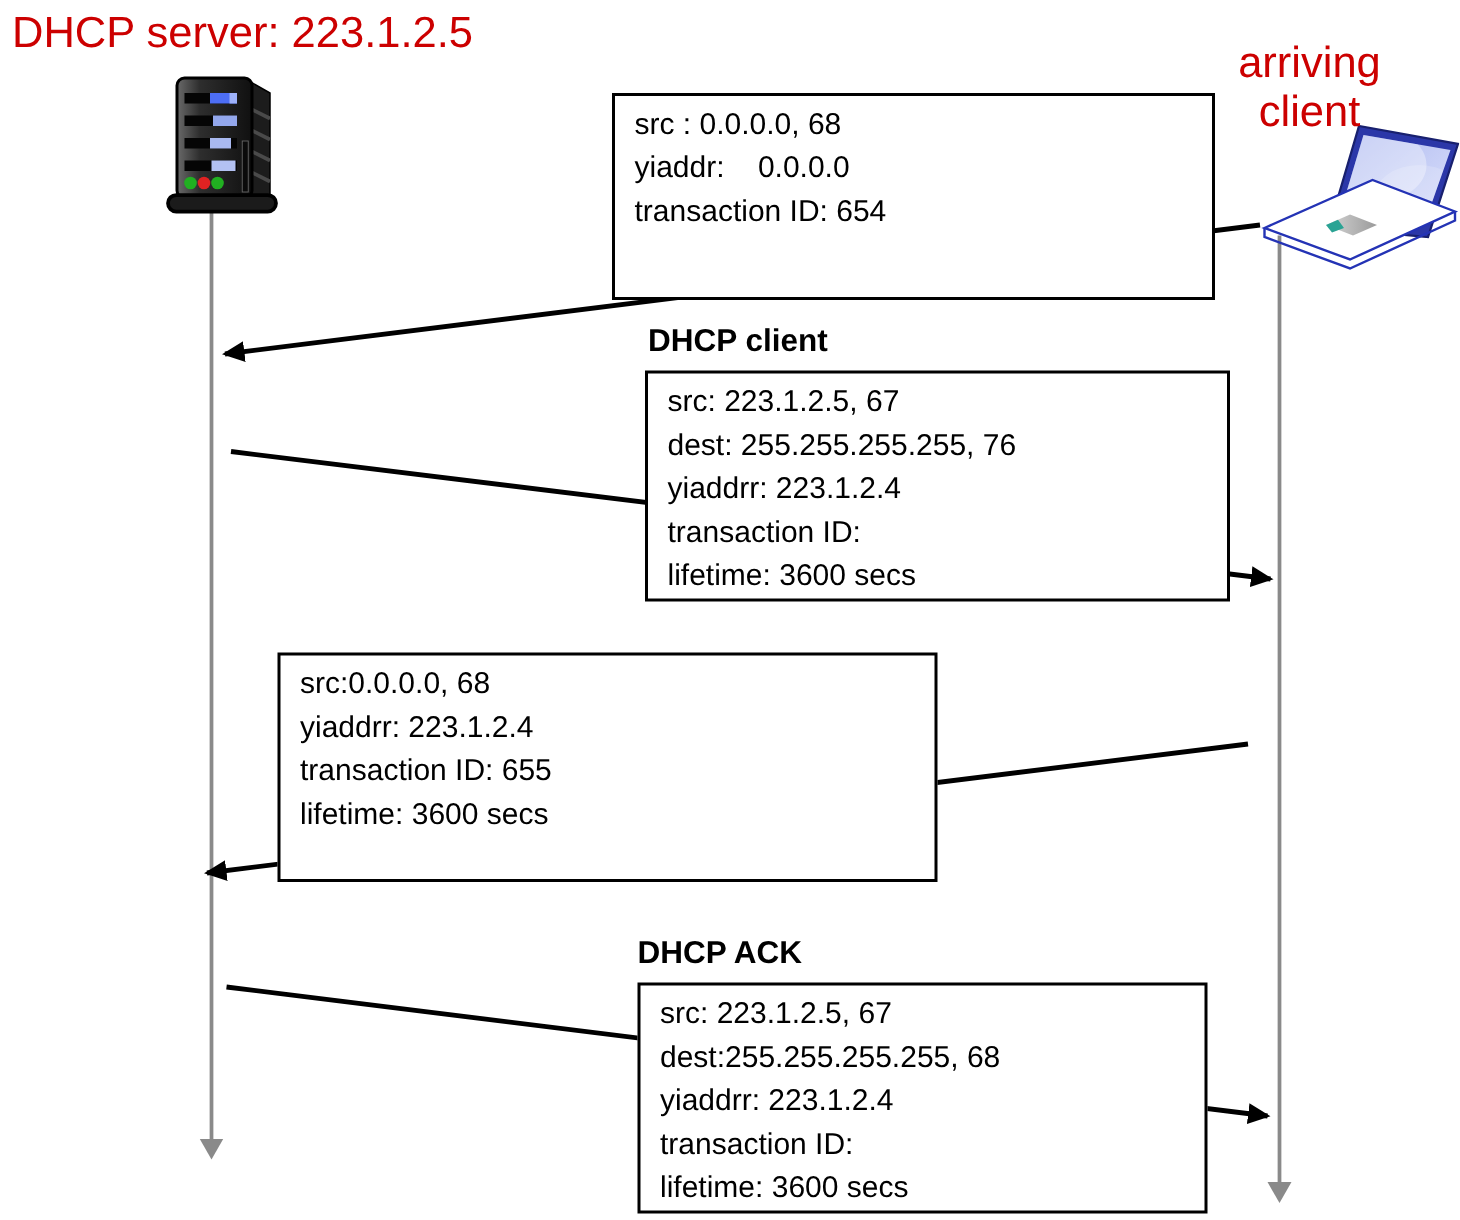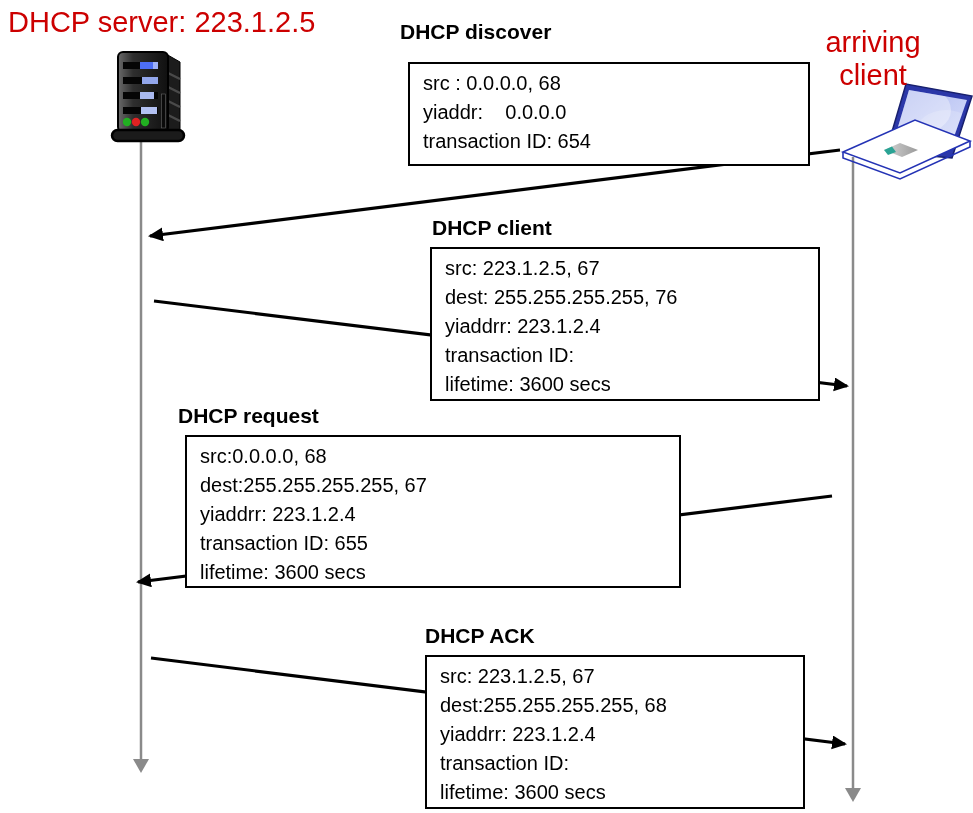--- a/index.html
+++ b/index.html
@@ -96,40 +96,37 @@
     <g clip-path="url(#scrclip)">
       <ellipse cx="85" cy="36" rx="32" ry="24" fill="#ffffff" opacity="0.35"></ellipse>
       <ellipse cx="112" cy="58" rx="30" ry="22" fill="#ffffff" opacity="0.18"></ellipse>
     </g>
     <polygon points="9,78 81,46 136,67 66,99" fill="#ffffff" stroke="#2433b5" stroke-width="1.6"></polygon>
     <path d="M9,78 L9,84 L66,105 L136,73 L136,67" fill="none" stroke="#2433b5" stroke-width="1.6"></path>
     <polygon points="50,76 66,69 84,76 68,83" fill="url(#pad)"></polygon>
     <polygon points="50,76 58,72.5 62,78 54,81" fill="#2aa394"></polygon>
   </svg>
 
-  <div class="msg-title" style="left:400px; top:20px;">DHCP discover</div>
-  <div class="msg-box" style="left:408px; top:62px; width:402px; height:104px;">
+  <div class="msg-box" style="left:408px; top:62px; width:402px; height:138px;">
     <div class="field">src : 0.0.0.0, 68</div>
     <div class="field">yiaddr:    0.0.0.0</div>
     <div class="field">transaction ID: 654</div>
   </div>
 
   <div class="msg-title" style="left:432px; top:216px;">DHCP client</div>
   <div class="msg-box" style="left:430px; top:247px; width:390px; height:154px;">
     <div class="field">src: 223.1.2.5, 67</div>
     <div class="field">dest: 255.255.255.255, 76</div>
     <div class="field">yiaddrr: 223.1.2.4</div>
     <div class="field">transaction ID:</div>
     <div class="field">lifetime: 3600 secs</div>
   </div>
 
-  <div class="msg-title" style="left:178px; top:404px;">DHCP request</div>
-  <div class="msg-box" style="left:185px; top:435px; width:496px; height:153px;">
+  <div class="msg-box" style="left:185px; top:435px; width:440px; height:153px;">
     <div class="field">src:0.0.0.0, 68</div>
-    <div class="field">dest:255.255.255.255, 67</div>
     <div class="field">yiaddrr: 223.1.2.4</div>
     <div class="field">transaction ID: 655</div>
     <div class="field">lifetime: 3600 secs</div>
   </div>
 
   <div class="msg-title" style="left:425px; top:624px;">DHCP ACK</div>
   <div class="msg-box" style="left:425px; top:655px; width:380px; height:154px;">
     <div class="field">src: 223.1.2.5, 67</div>
     <div class="field">dest:255.255.255.255, 68</div>
     <div class="field">yiaddrr: 223.1.2.4</div>

